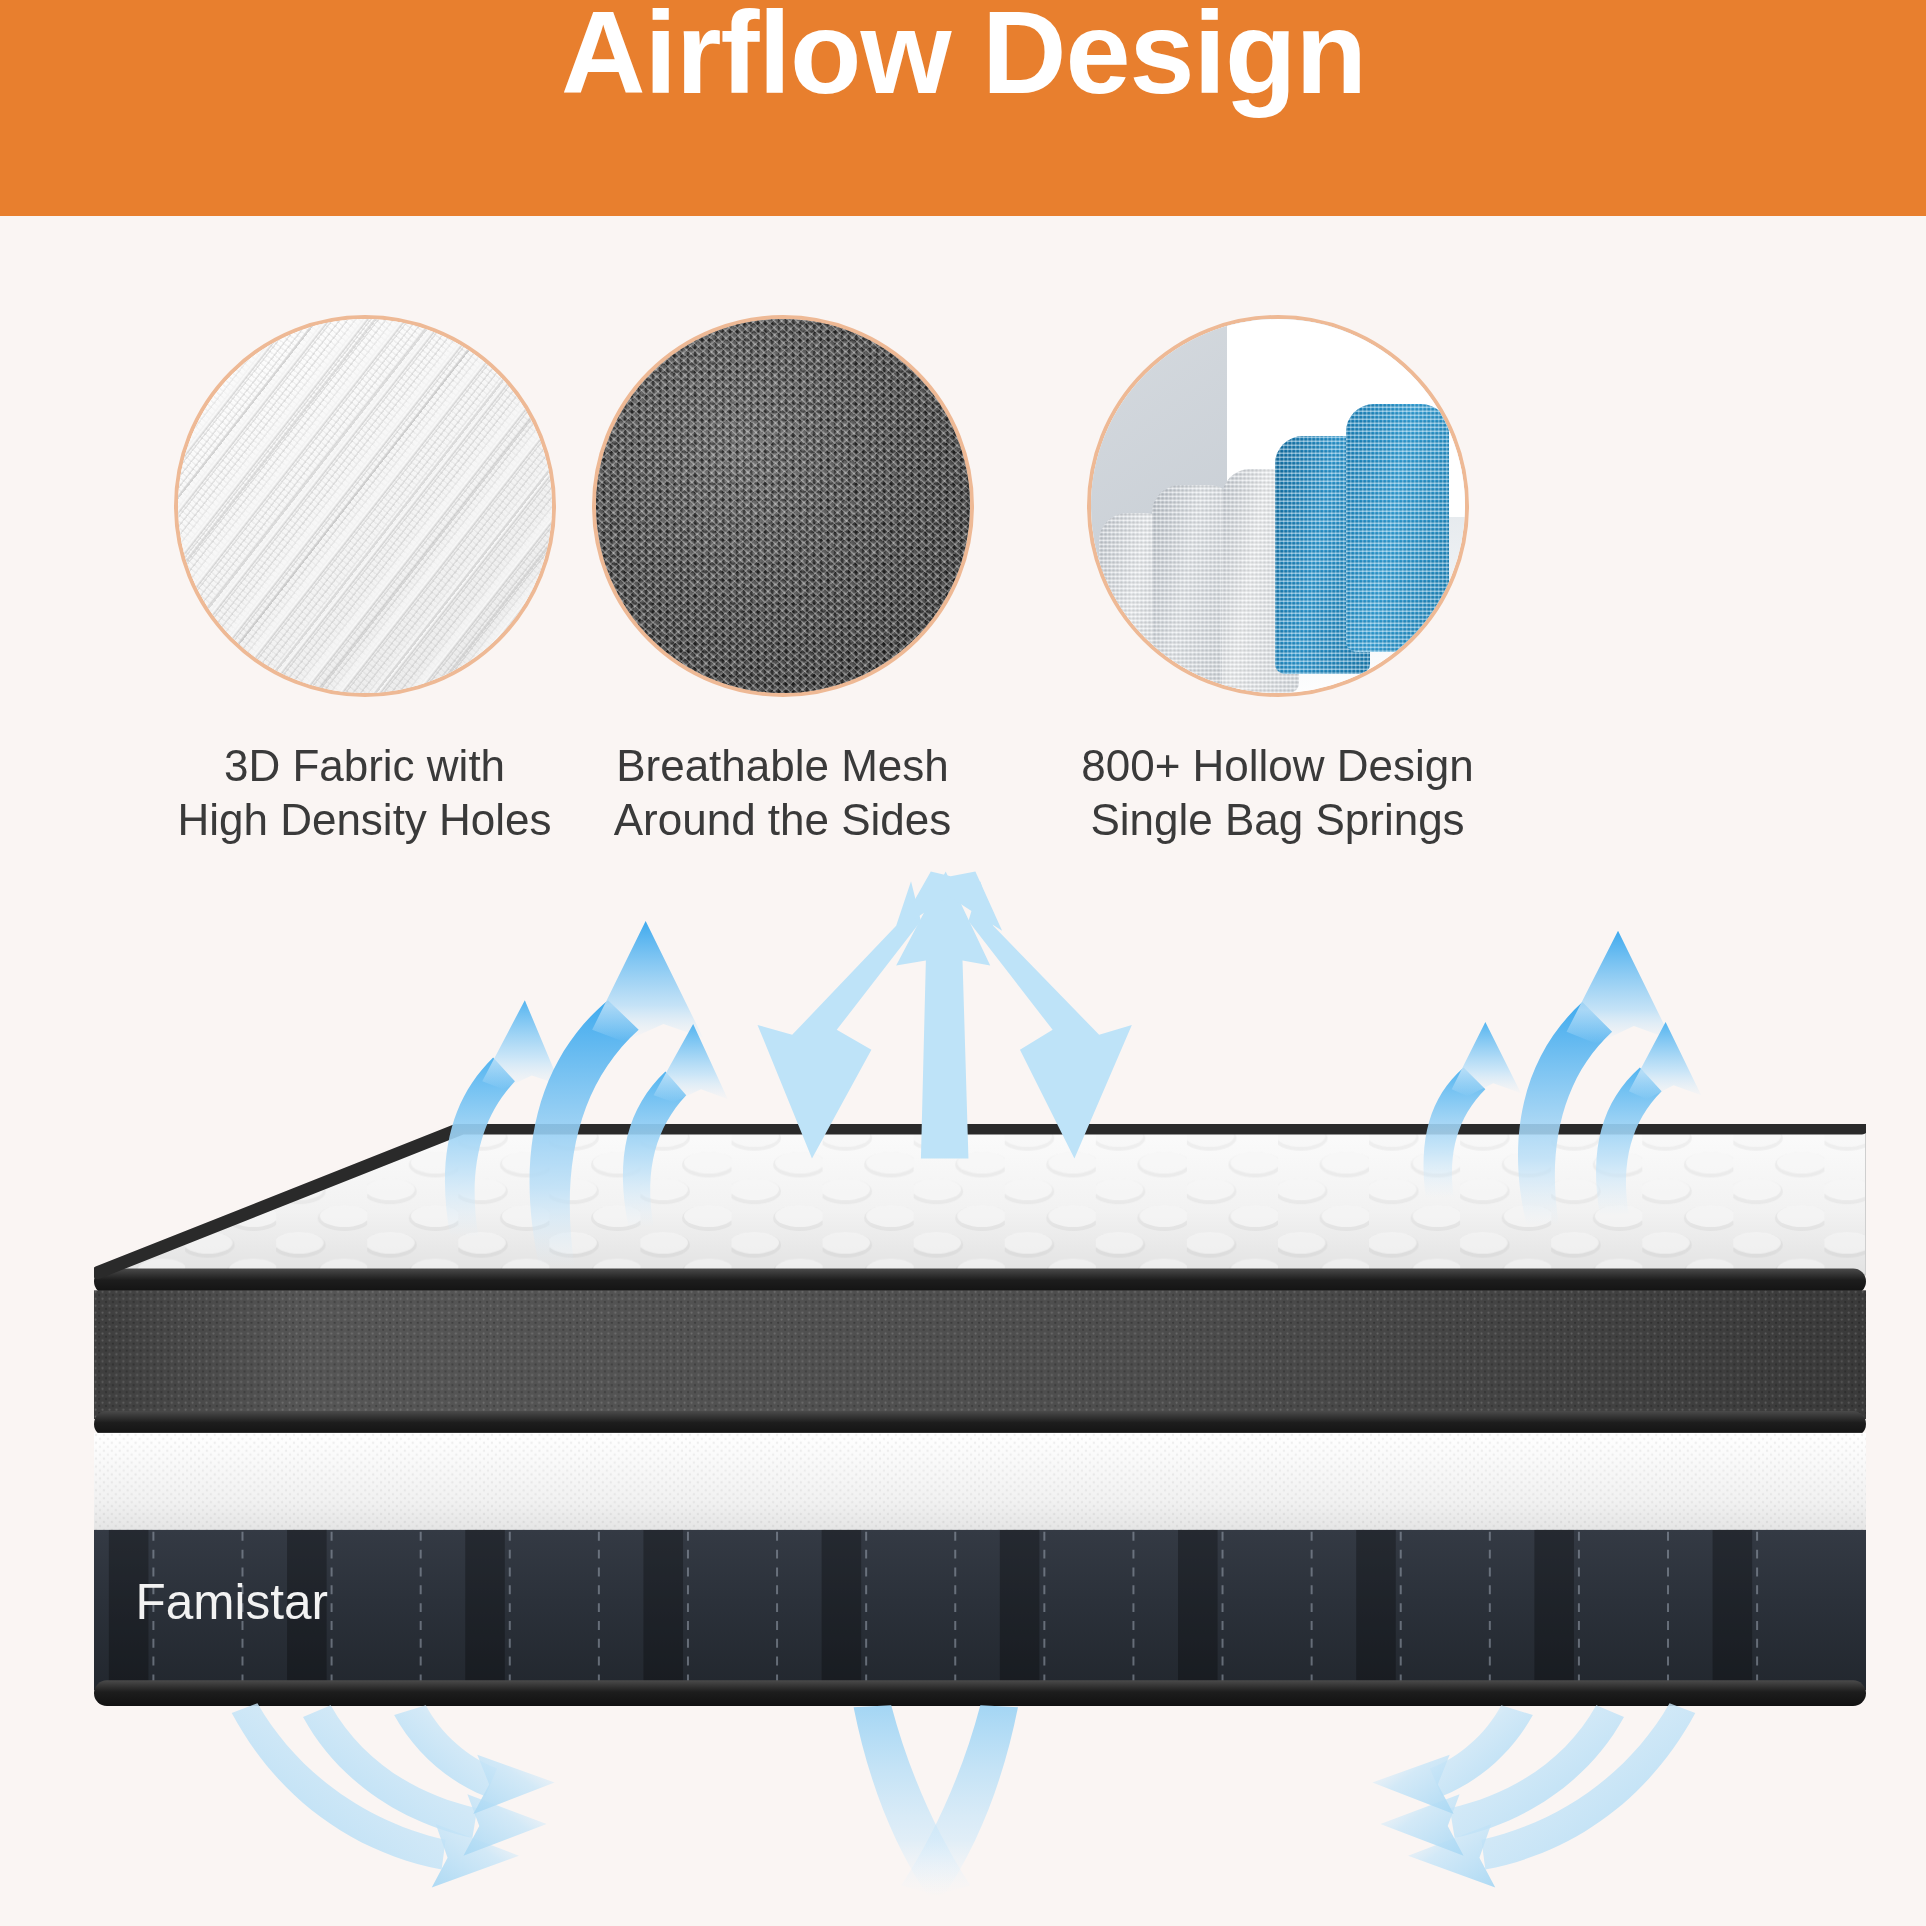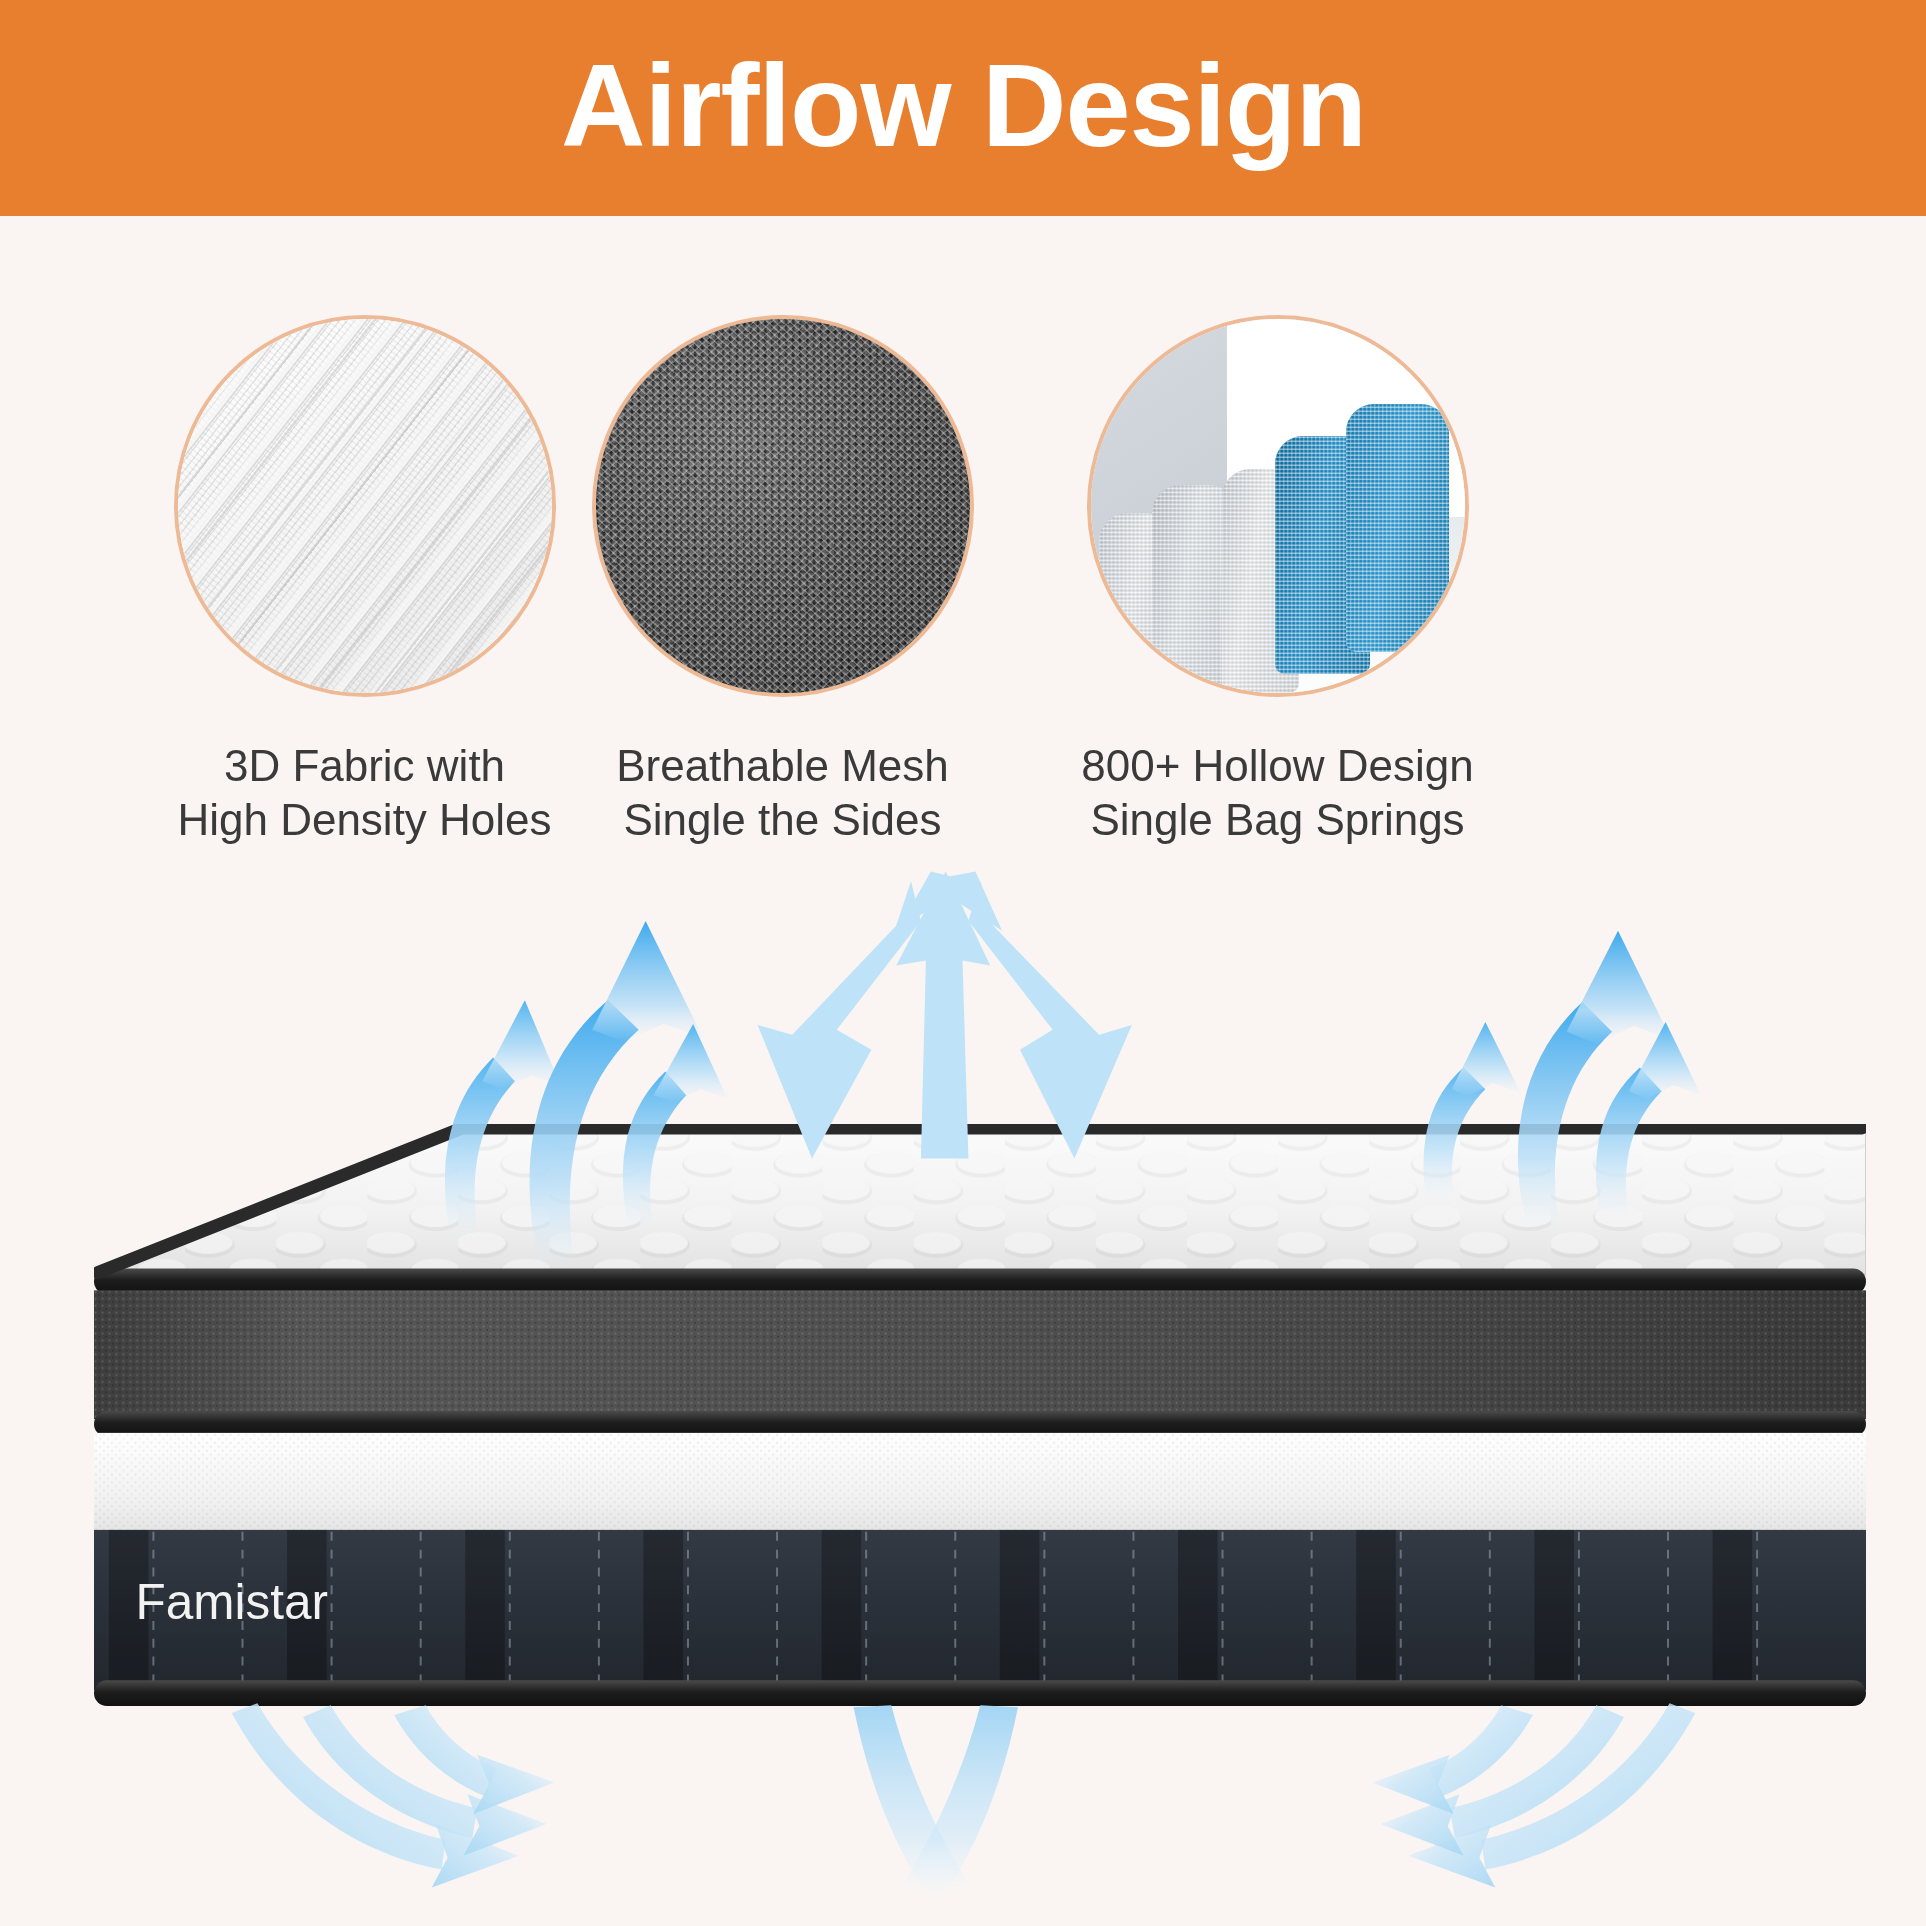--- a/index.html
+++ b/index.html
@@ -17,21 +17,20 @@
   }
 
   
   .header-banner {
     position: absolute;
     left: 0; top: 0;
     width: 1927px;
     height: 216px;
     background: #E87F2E;
     display: flex;
-    align-items: center;
     justify-content: center;
   }
   .header-title {
     color: #FFFFFF;
     font-size: 117px;
     font-weight: bold;
     letter-spacing: -1px;
     line-height: 1;
     margin-top: -6px;
   }
@@ -217,21 +216,21 @@
       </div>
       <div class="feature-caption">3D Fabric with
 High Density Holes</div>
     </div>
 
     <div class="feature feature-2">
       <div class="circle">
         <div class="mesh-dark"></div>
       </div>
       <div class="feature-caption">Breathable Mesh
-Single the Sides</div>
+Around the Sides</div>
     </div>
 
     <div class="feature feature-3">
       <div class="circle">
         <div class="springs">
           <div class="spr-panel"></div>
           <div class="spr-white-bg"></div>
           <div class="spr spr-w1">
               <div class="spr-mesh"></div>
             </div>

